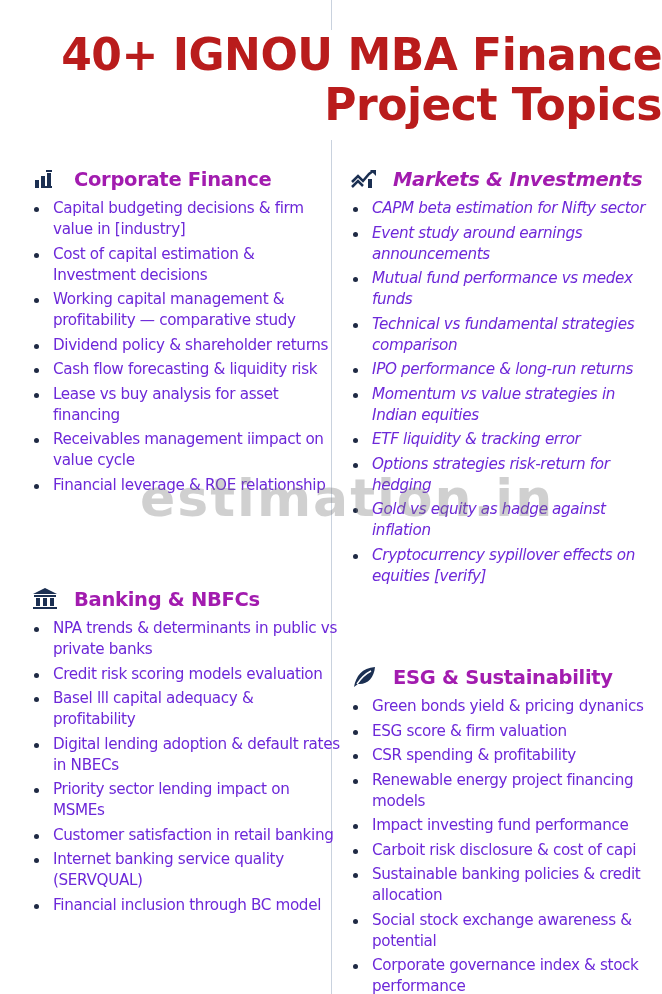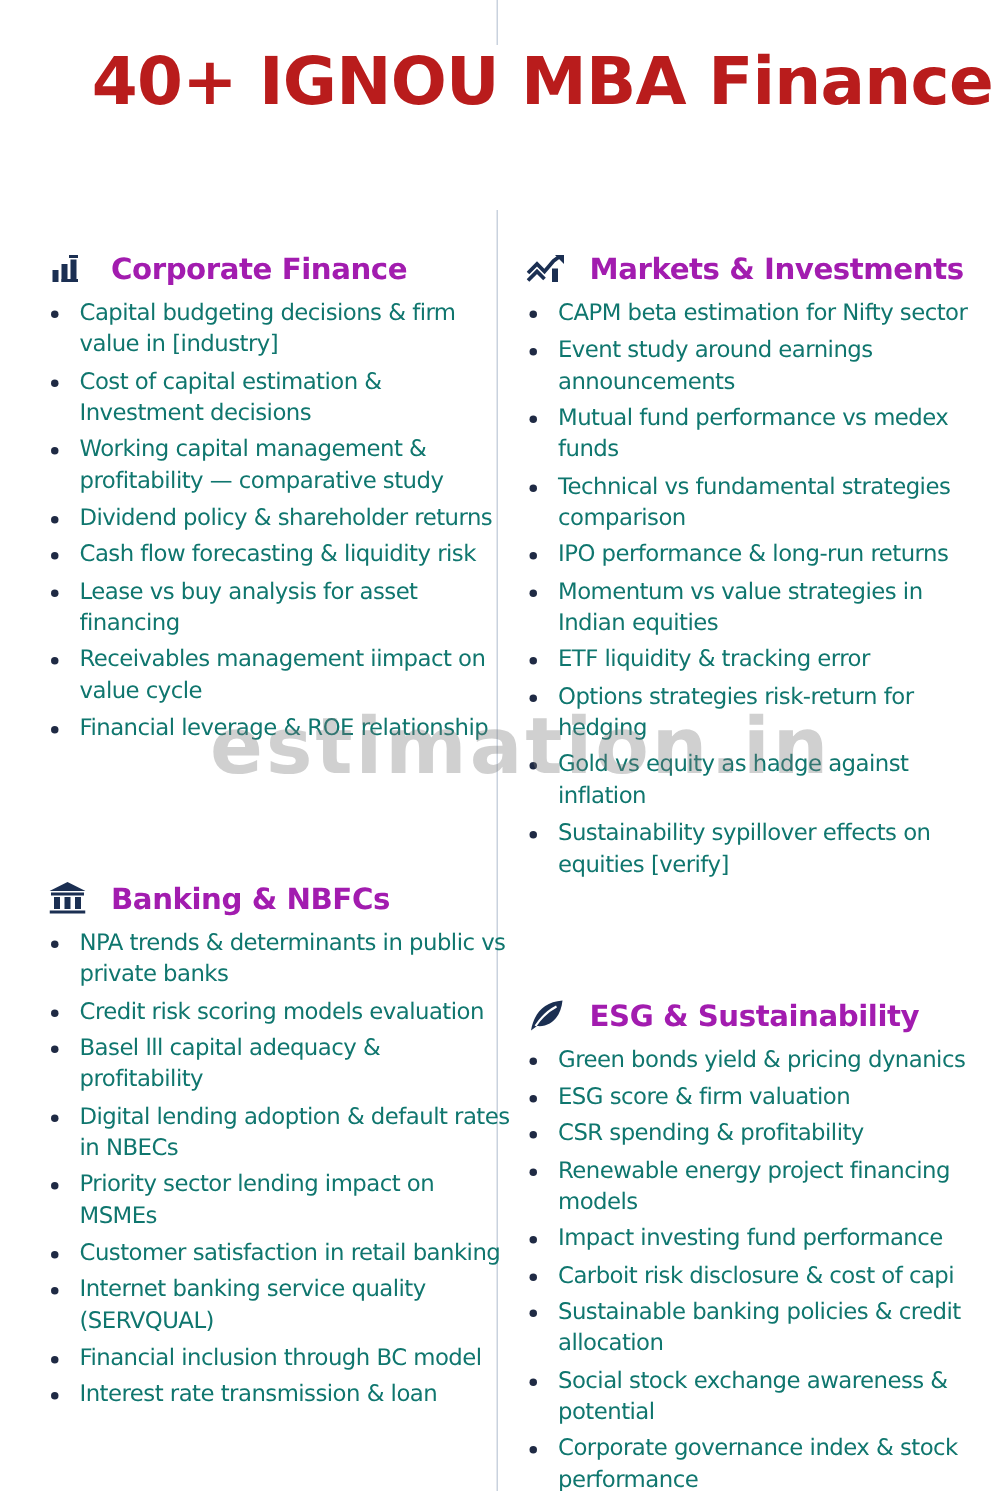--- a/index.html
+++ b/index.html
@@ -32,41 +32,42 @@
     width: 30px; height: 24px; margin-right: 14px; display: flex; align-items: center; justify-content: center;
   }
   .section-head .label {
     font-family: "DejaVu Sans", sans-serif; font-weight: bold;
     font-size: 19.5px; color: #a21caf; letter-spacing: -0.3px; white-space: nowrap;
   }
   ul.items { list-style: none; margin: 0; padding: 0; }
   ul.items li {
     position: relative; padding-left: 23px;
     font-size: 15.2px; line-height: 21px; margin-bottom: 3.5px;
-    color: #0f766e; letter-spacing: -0.35px;
+    color: #6d28d9; letter-spacing: -0.35px;
   }
   ul.items li::before {
     content: ""; position: absolute; left: 4px; top: 9px;
     width: 5px; height: 5px; border-radius: 50%; background: #1f2a44;
   }
   .watermark {
     position: absolute; left: 140px; top: 468px;
     font-family: "DejaVu Sans", sans-serif; font-weight: bold;
     font-size: 52px; color: rgba(120,120,120,0.35); letter-spacing: 2px;
     pointer-events: none; white-space: nowrap;
   }
 </style>
 </head>
 <body>
 
 <div class="divider"></div>
 <div class="divider-gap"></div>
 
 <h1 class="title" style="margin:0;">
   <div>40+ IGNOU MBA Finance</div>
+  <div>Project Topics</div>
 </h1>
 
 <div class="col left" style="top:162px;">
   <div class="section-head">
     <span class="icon">
       <svg width="22" height="18" viewBox="0 0 22 18">
         <rect x="1" y="10" width="4" height="8" fill="#1b2f52"></rect>
         <rect x="7" y="6" width="4" height="12" fill="#1b2f52"></rect>
         <rect x="13" y="3" width="4" height="15" fill="#1b2f52"></rect>
         <rect x="12" y="0" width="6" height="2" fill="#1b2f52"></rect>
@@ -103,25 +104,24 @@
   </div>
   <ul class="items">
     <li>NPA trends &amp; determinants in public vs private banks</li>
     <li>Credit risk scoring models evaluation</li>
     <li>Basel lll capital adequacy &amp; profitability</li>
     <li>Digital lending adoption &amp; default rates in NBECs</li>
     <li>Priority sector lending impact on MSMEs</li>
     <li>Customer satisfaction in retail banking</li>
     <li>Internet banking service quality (SERVQUAL)</li>
     <li>Financial inclusion through BC model</li>
-    <li>Interest rate transmission &amp; loan</li>
   </ul>
 </div>
 
-<div class="col right" style="top:162px;">
+<div class="col right" style="top:162px;font-style:italic;">
   <div class="section-head">
     <span class="icon">
       <svg width="26" height="18" viewBox="0 0 26 18">
         <polyline points="1,12 7,6 12,11 18,4 22,1" fill="none" stroke="#1b2f52" stroke-width="2.5"></polyline>
         <polygon points="19,0 25,0 25,6" fill="#1b2f52"></polygon>
         <polyline points="1,17 7,11 12,16" fill="none" stroke="#1b2f52" stroke-width="2.5"></polyline>
         <rect x="17" y="9" width="4" height="9" fill="#1b2f52"></rect>
       </svg>
     </span>
     <span class="label">Markets &amp; Investments</span>
@@ -129,21 +129,21 @@
   <ul class="items">
     <li>CAPM beta estimation for Nifty sector</li>
     <li>Event study around earnings announcements</li>
     <li>Mutual fund performance vs medex funds</li>
     <li>Technical vs fundamental strategies comparison</li>
     <li>IPO performance &amp; long-run returns</li>
     <li>Momentum vs value strategies in Indian equities</li>
     <li>ETF liquidity &amp; tracking error</li>
     <li>Options strategies risk-return for hedging</li>
     <li>Gold vs equity as hadge against inflation</li>
-    <li>Sustainability sypillover effects on equities [verify]</li>
+    <li>Cryptocurrency sypillover effects on equities [verify]</li>
   </ul>
 </div>
 
 <div class="col right" style="top:620px;margin-top:40px;">
   <div class="section-head">
     <span class="icon">
       <svg width="24" height="22" viewBox="0 0 24 22">
         <path d="M2,21 C4,10 10,2 23,1 C22,12 15,19 6,18 Z" fill="#1b2f52"></path>
         <path d="M5,18 C9,12 13,8 19,5" fill="none" stroke="#ffffff" stroke-width="1.4"></path>
       </svg>

